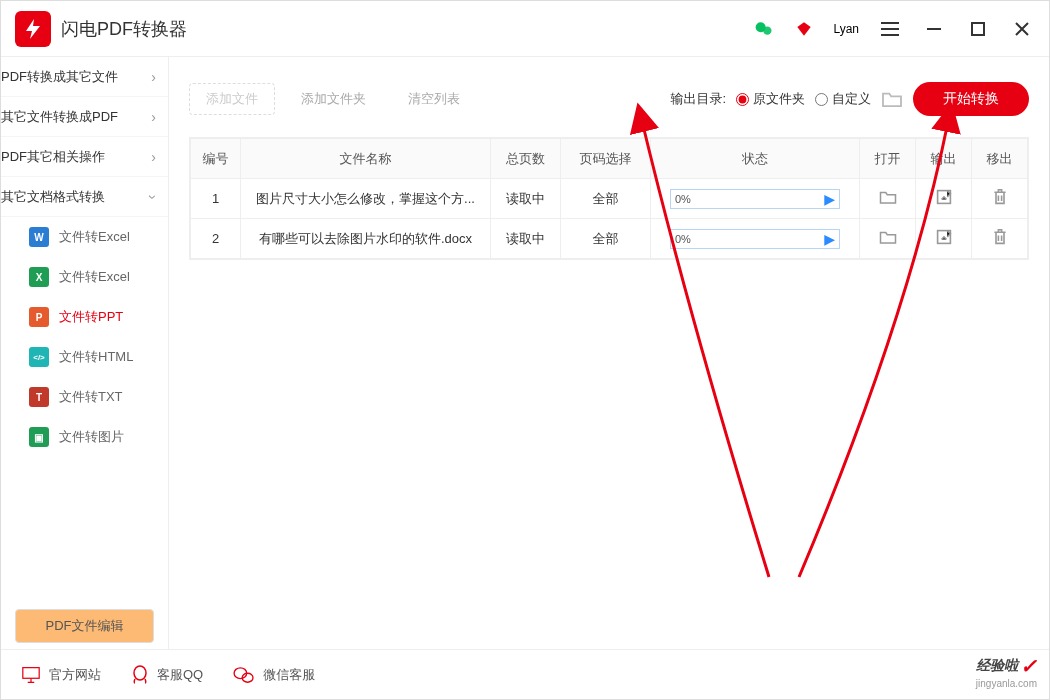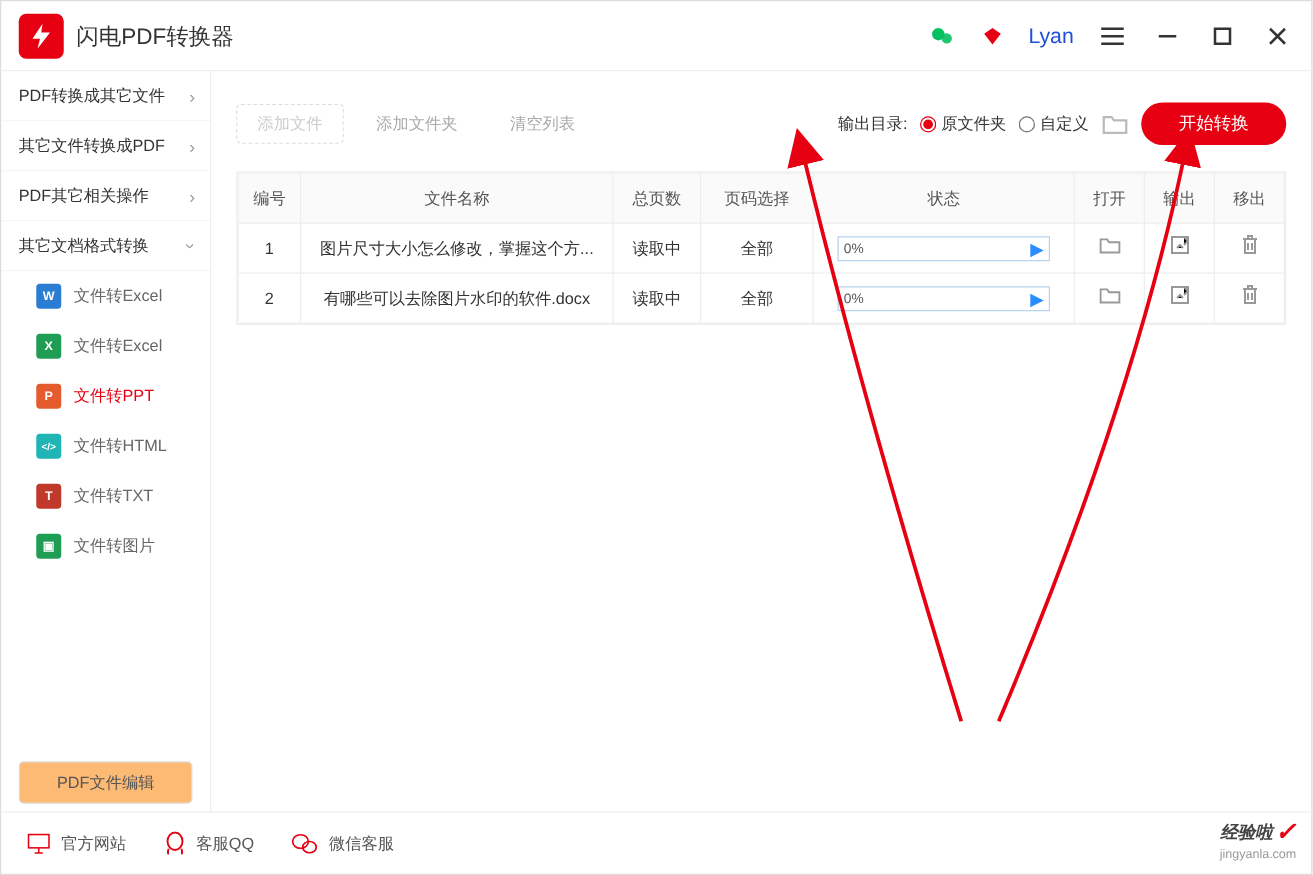--- a/index.html
+++ b/index.html
@@ -5,26 +5,26 @@
 * { margin: 0; padding: 0; box-sizing: border-box; font-family: "Microsoft YaHei", sans-serif; }
 body { background: #f0f0f0; display: flex; justify-content: center; align-items: center; height: 100vh; }
 .window { width: 1050px; height: 700px; background: #fff; border: 1px solid #ddd; display: flex; flex-direction: column; position: relative; }
 .titlebar { height: 56px; display: flex; align-items: center; padding: 0 14px; border-bottom: 1px solid #eee; }
 .logo { width: 36px; height: 36px; background: #e60012; border-radius: 6px; display: flex; align-items: center; justify-content: center; margin-right: 10px; }
 .logo svg { width: 24px; height: 24px; }
 .app-title { font-size: 18px; color: #333; font-weight: 400; }
 .titlebar-right { margin-left: auto; display: flex; align-items: center; gap: 18px; }
 .icon-btn { width: 22px; height: 22px; display: flex; align-items: center; justify-content: center; cursor: pointer; color: #666; }
 .icon-btn.big { width: 26px; height: 26px; }
-.user-label { font-size: 17px; color: #1d4ed8; }
+.user-label { font-size: 12px; color: #000000; }
 .wechat-ic { color: #07c160; }
 .diamond-ic { color: #e60012; }
 .body { flex: 1; display: flex; min-height: 0; }
 .sidebar { width: 168px; border-right: 1px solid #eee; display: flex; flex-direction: column; }
-.side-group { height: 40px; display: flex; align-items: center; padding-left: 14px; font-size: 13px; color: #333; border-bottom: 1px solid #f5f5f5; cursor: pointer; justify-content: space-between; padding-right: 12px; }
+.side-group { height: 40px; display: flex; align-items: center; font-size: 13px; color: #333; border-bottom: 1px solid #f5f5f5; cursor: pointer; justify-content: space-between; padding-right: 12px; }
 .side-group .chev { color: #999; font-size: 14px; }
 .side-group.expanded .chev { transform: rotate(90deg); }
 .sub-item { height: 40px; display: flex; align-items: center; padding-left: 28px; font-size: 13px; color: #666; cursor: pointer; gap: 10px; }
 .sub-item.active { color: #e60012; }
 .sub-icon { width: 20px; height: 20px; border-radius: 3px; display: flex; align-items: center; justify-content: center; color: #fff; font-size: 10px; font-weight: bold; }
 .sidebar-spacer { flex: 1; }
 .side-btn { margin: 6px 14px; height: 34px; border: 1px solid #ddd; border-radius: 4px; display: flex; align-items: center; justify-content: center; font-size: 13px; color: #555; cursor: pointer; background:#fdba74; }
 .main { flex: 1; display: flex; flex-direction: column; padding: 20px 20px 0 20px; position: relative; }
 .toolbar { display: flex; align-items: center; gap: 10px; height: 44px; }
 .tb-btn { height: 32px; padding: 0 16px; border: 1px solid #ddd; border-radius: 4px; display: flex; align-items: center; font-size: 13px; color: #888; cursor: pointer; background:#fff; }

